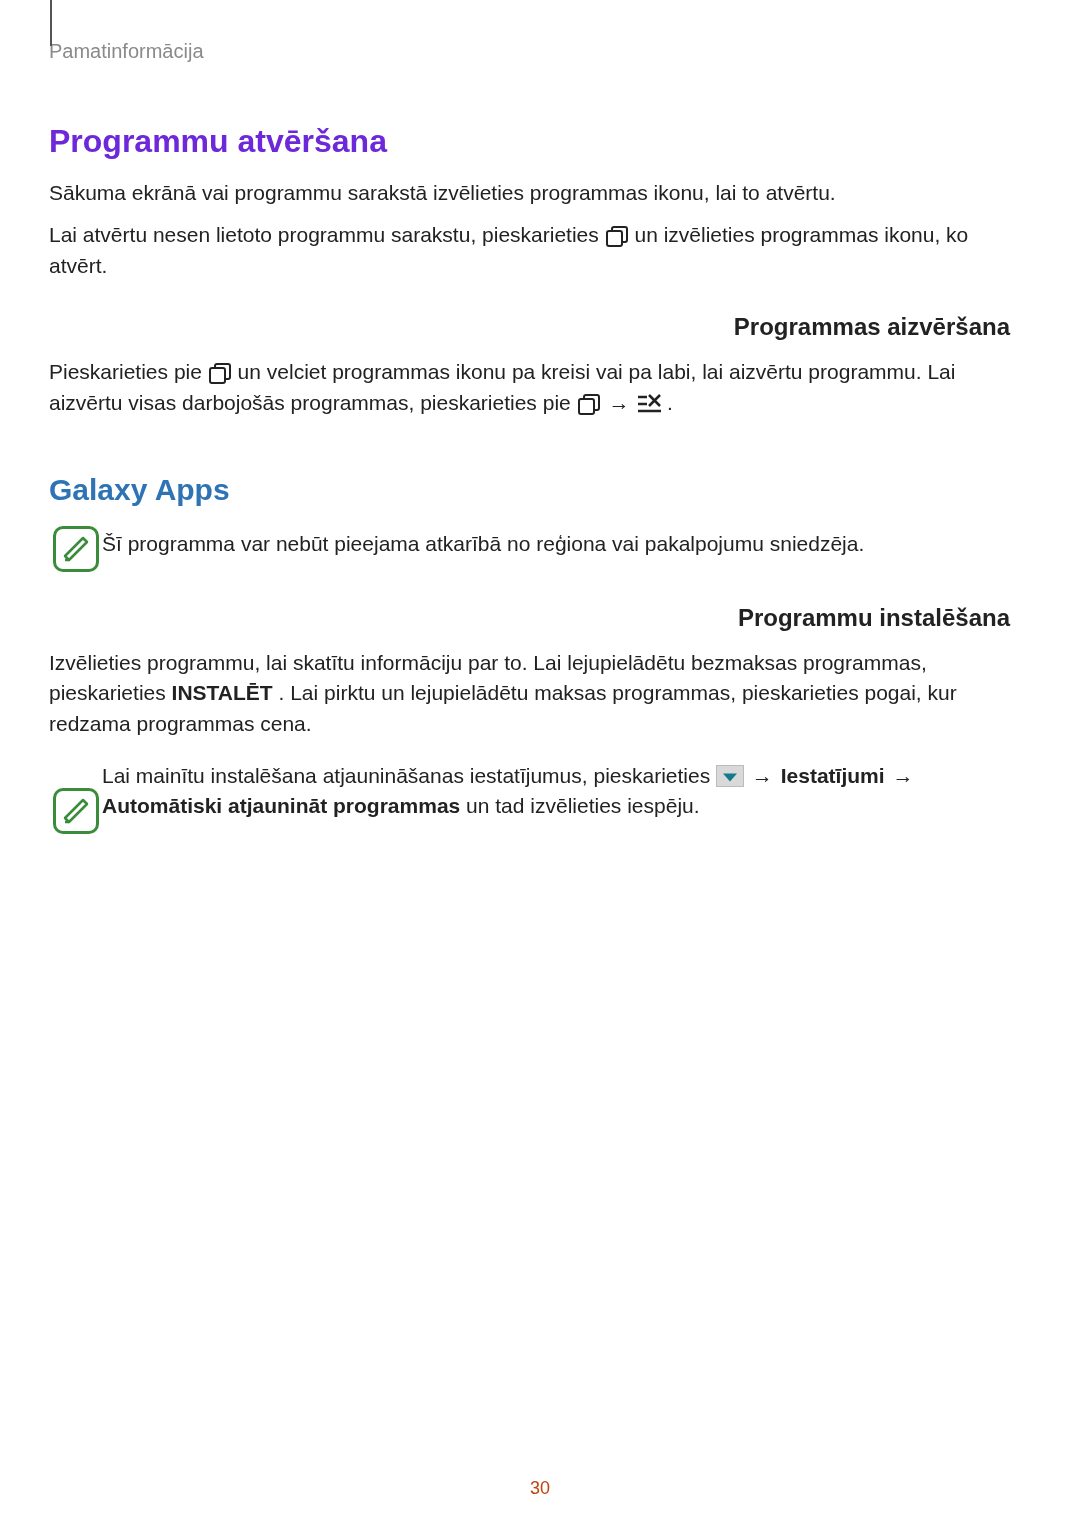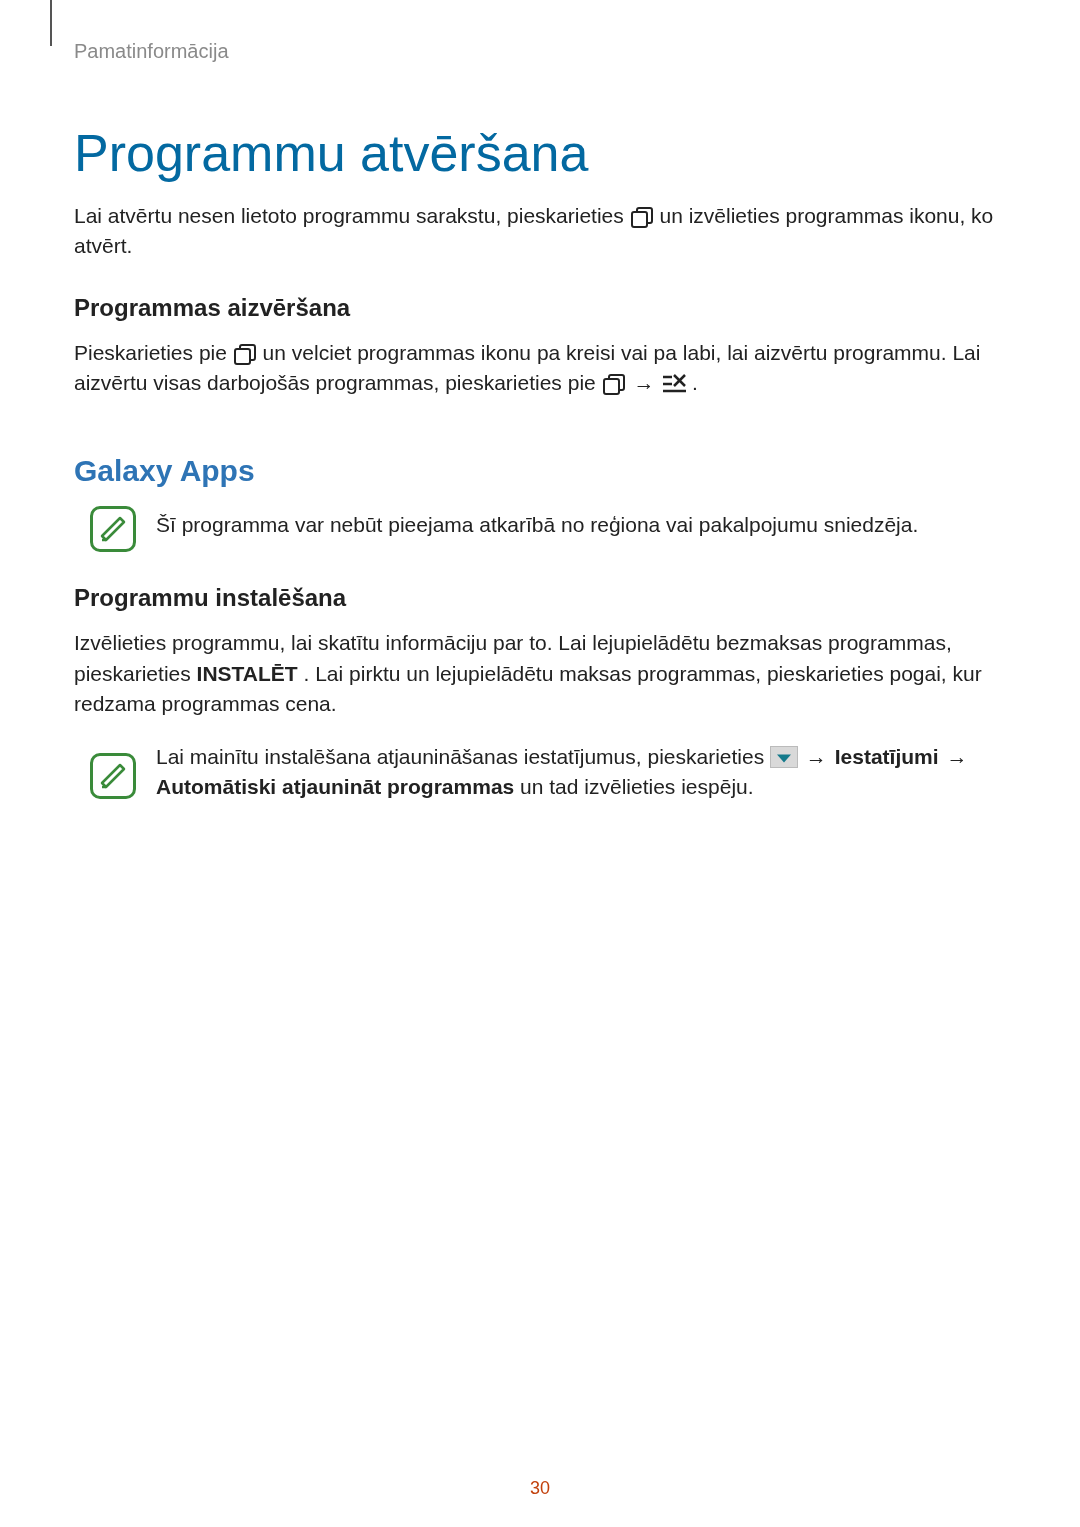--- a/index.html
+++ b/index.html
@@ -9,73 +9,74 @@
     height: 1527px;
     background: #ffffff;
     font-family: Arial, Helvetica, sans-serif;
     color: #2b2b2b;
   }
   .page {
     position: relative;
     width: 1080px;
     height: 1527px;
     box-sizing: border-box;
-    padding: 40px 70px 40px 74px;
+    padding: 40px 70px 40px 49px;
   }
   .margin-line {
     position: absolute;
     left: 50px;
     top: 0;
     width: 2px;
     height: 46px;
     background: #555;
   }
   .header {
     font-size: 20px;
     color: #8a8a8a;
     margin-top: 0px;
     margin-bottom: 60px;
   }
   h1 {
-    font-size: 52px;
-    font-weight: normal;
-    color: #0369a1;
+    font-size: 32px;
+    font-weight: bold;
+    color: #6d28d9;
     margin: 30px 0 18px 0;
   }
   h2 {
     font-size: 30px;
     font-weight: bold;
     color: #2e74b5;
     margin: 55px 0 14px 0;
   }
   h3 {
     font-size: 24px;
     font-weight: bold;
     color: #222;
     margin: 32px 0 16px 0;
+    text-align: right;
   }
   p {
     font-size: 21px;
     line-height: 1.45;
     margin: 8px 0 12px 0;
     color: #222;
   }
   .icon-inline {
     display: inline-block;
     vertical-align: middle;
     width: 24px;
     height: 21px;
     position: relative;
     top: -1px;
   }
   .note-block {
     display: flex;
-    align-items: center;
-    gap: 20px;
-    margin: 16px 0 30px 16px;
+    align-items: flex-end;
+    gap: 3px;
+    margin: 16px 0 30px 4px;
   }
   .note-icon-box {
     flex: 0 0 46px;
     width: 46px;
     height: 46px;
     border: 3px solid #3a8b3a;
     border-radius: 10px;
     display: flex;
     align-items: center;
     justify-content: center;
@@ -134,20 +135,21 @@
 </head>
 <body>
 
 <div class="page">
   <div class="margin-line"></div>
 
   <div class="header">Pamatinformācija</div>
 
   <h1>Programmu atvēršana</h1>
 
+  <p>Sākuma ekrānā vai programmu sarakstā izvēlieties programmas ikonu, lai to atvērtu.</p>
 
   <p>
     <span>Lai atvērtu nesen lietoto programmu sarakstu, pieskarieties </span>
     <span class="icon-inline">
       <svg viewBox="0 0 24 21">
           <rect x="7" y="1" width="15" height="15" rx="2" fill="none" stroke="#222" stroke-width="2"></rect>
           <rect x="2" y="5" width="15" height="15" rx="2" fill="#fff" stroke="#222" stroke-width="2"></rect>
         </svg>
     </span>
     <span> un izvēlieties programmas ikonu, ko atvērt.</span>

